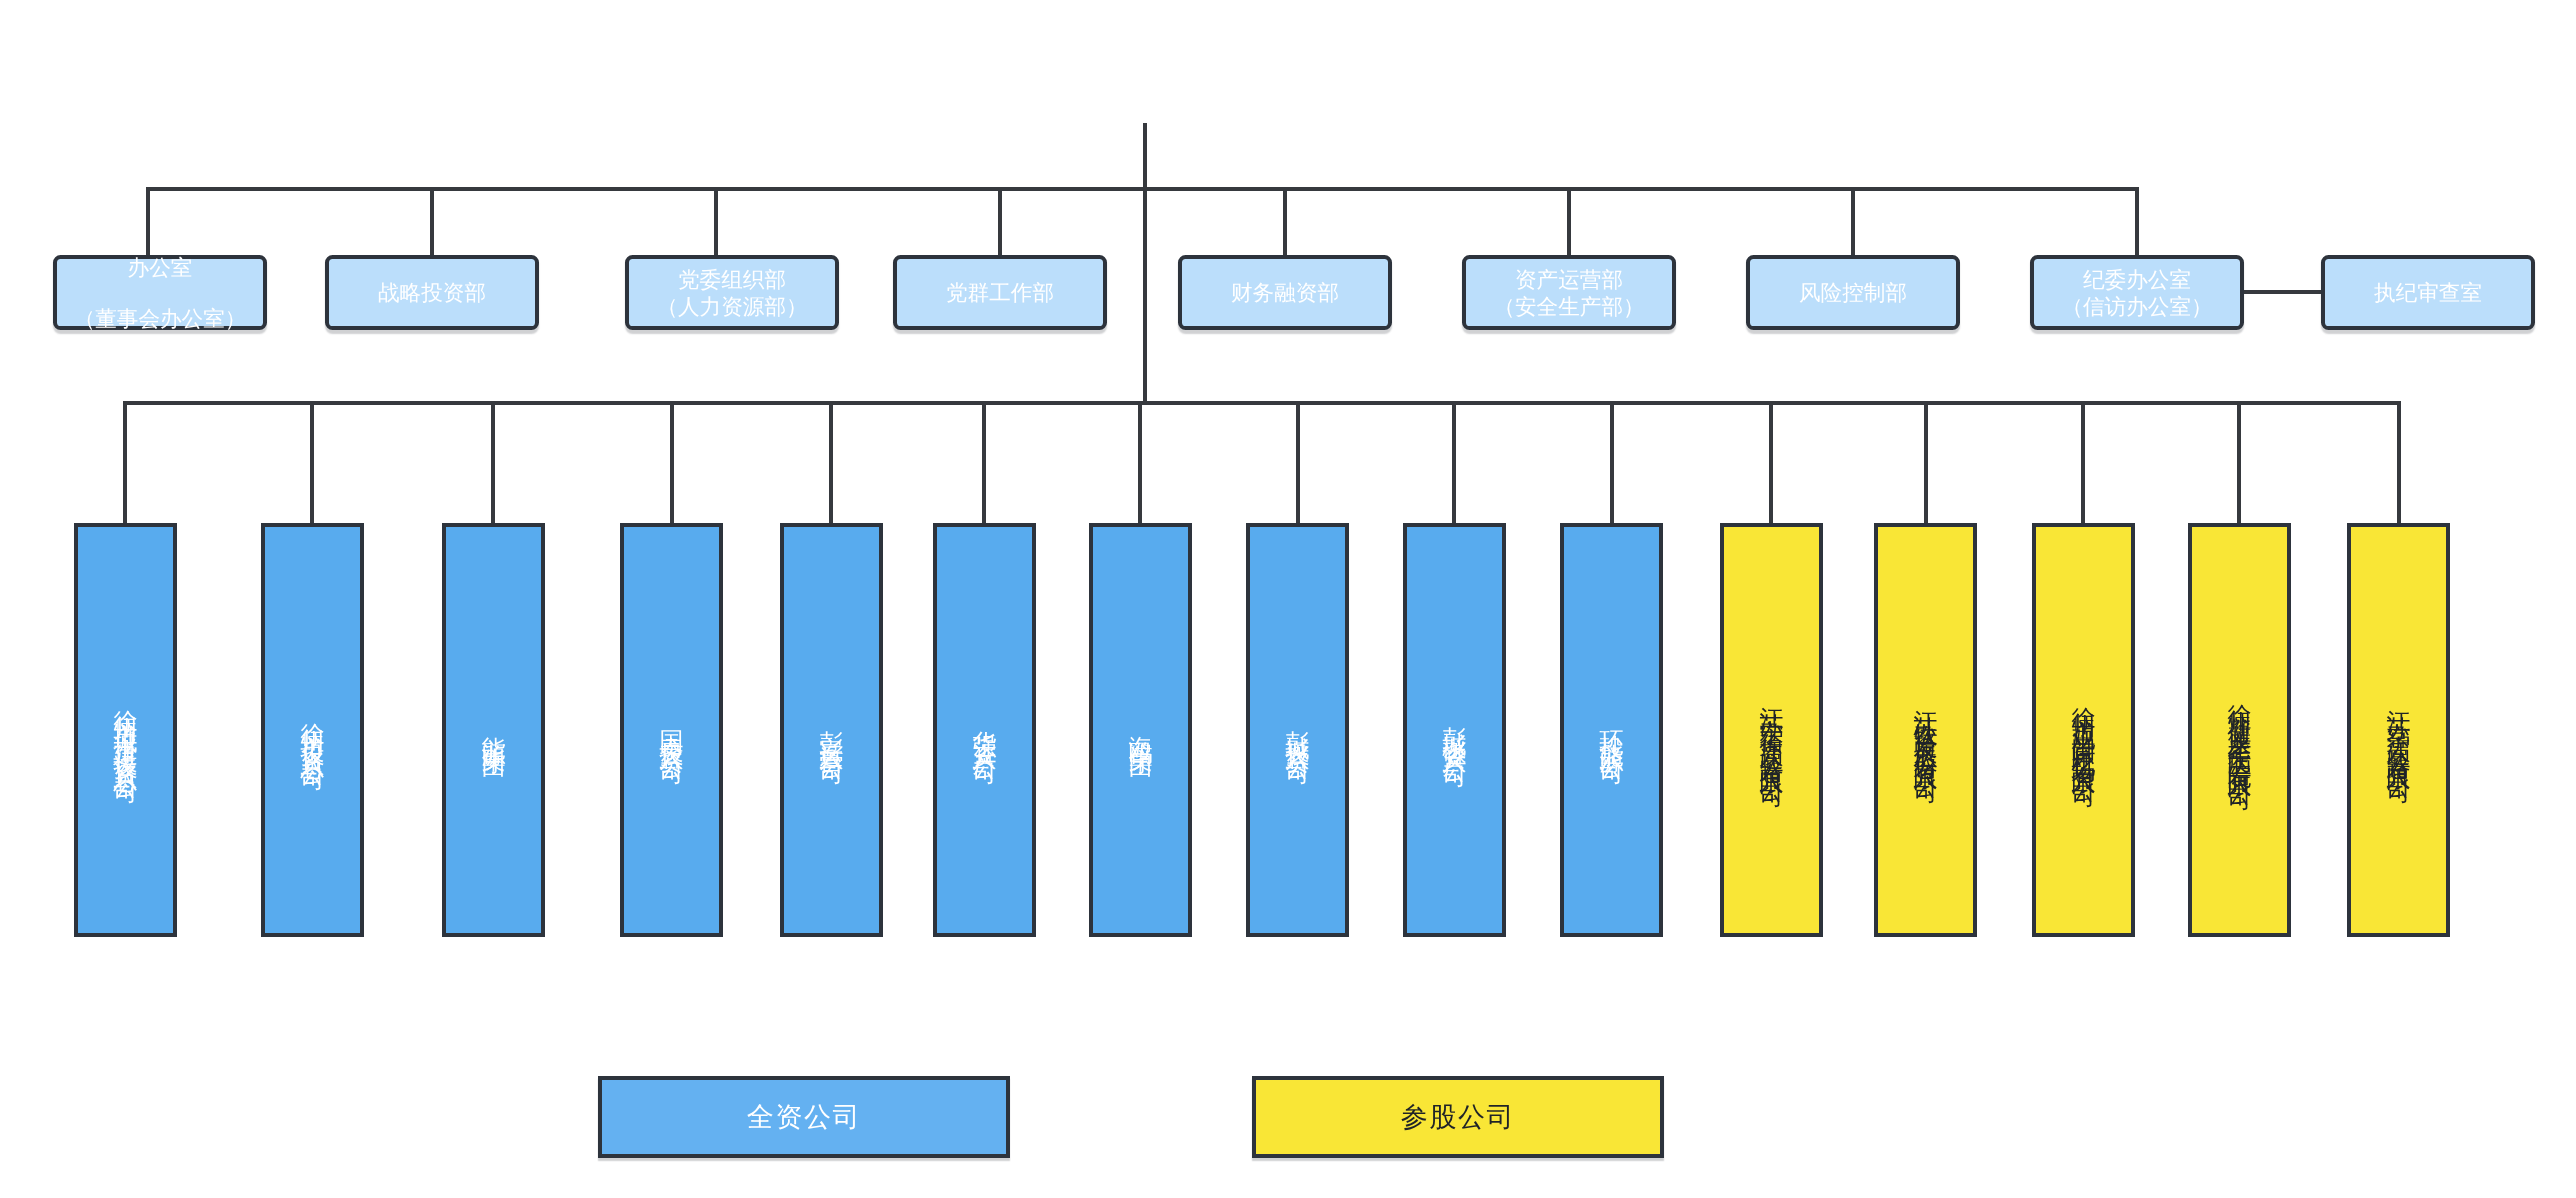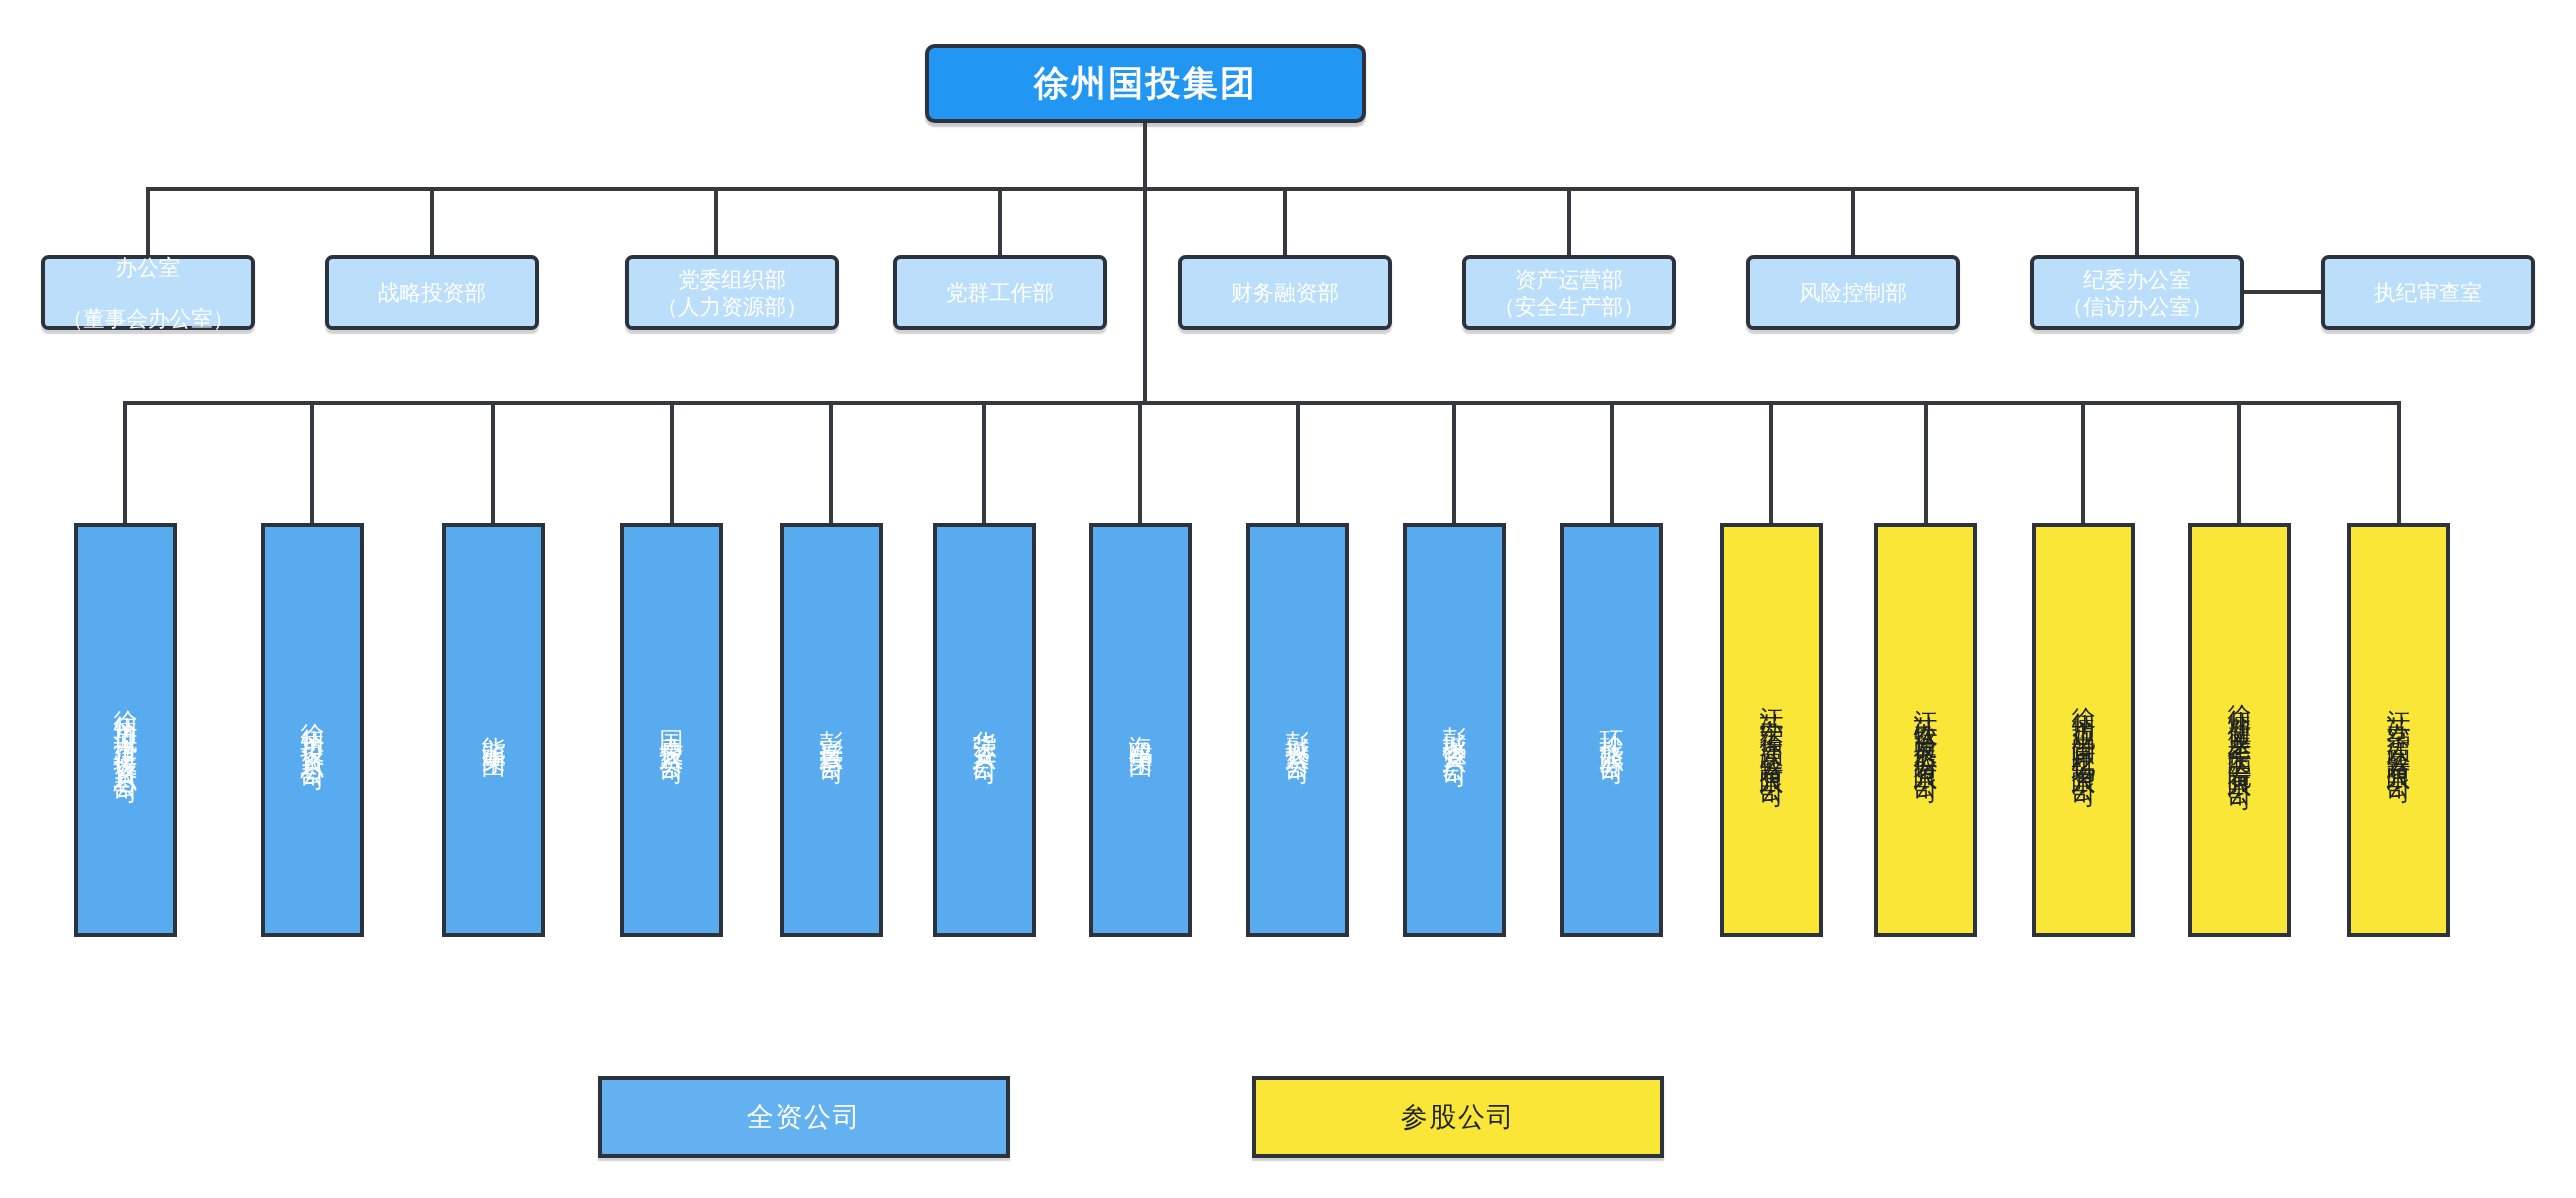--- a/index.html
+++ b/index.html
@@ -76,32 +76,29 @@
     box-shadow:0 2.7px 1.1px rgba(40,45,55,.22);
   }
   .legend-box.wholly{left:598px;background:var(--legend-wholly-fill);color:var(--text-on-blue);font-weight:500;}
   .legend-box.equity{left:1252px;background:var(--equity-fill);color:var(--text-on-yellow);text-align:right;}
 </style>
 </head>
 <body>
 
 <div class="canvas">
 
-  <div class="node root-node">
-    <span>徐州国投集团</span>
-  </div>
 
   <div class="line v" id="trunk" style="left: 1143px; top: 123px; width: 4.3px; height: 282px;"></div>
   <div class="line h" id="connector1" style="left: 148px; top: 187px; width: 1989px; height: 4.3px;"></div>
   <div class="line h" id="connector2" style="left: 125px; top: 401px; width: 2274px; height: 4.3px;"></div>
   <div class="line h" id="side-link" style="left: 2242px; top: 290px; width: 82px; height: 4.3px;"></div>
 
   <div id="dept-row">
       <div class="line v" style="left: 146px; top: 187px; width: 4.3px; height: 68px;"></div>
-      <div class="node dept-node" style="left: 41px; gap: 24px;">
+      <div class="node dept-node" style="left: 53px; gap: 24px;">
         <div>办公室</div>
         <div>（董事会办公室）</div>
       </div>
       <div class="line v" style="left: 430px; top: 187px; width: 4.3px; height: 68px;"></div>
       <div class="node dept-node" style="left: 325px;">
         <div>战略投资部</div>
       </div>
       <div class="line v" style="left: 714px; top: 187px; width: 4.3px; height: 68px;"></div>
       <div class="node dept-node" style="left: 625px;">
         <div>党委组织部</div>

